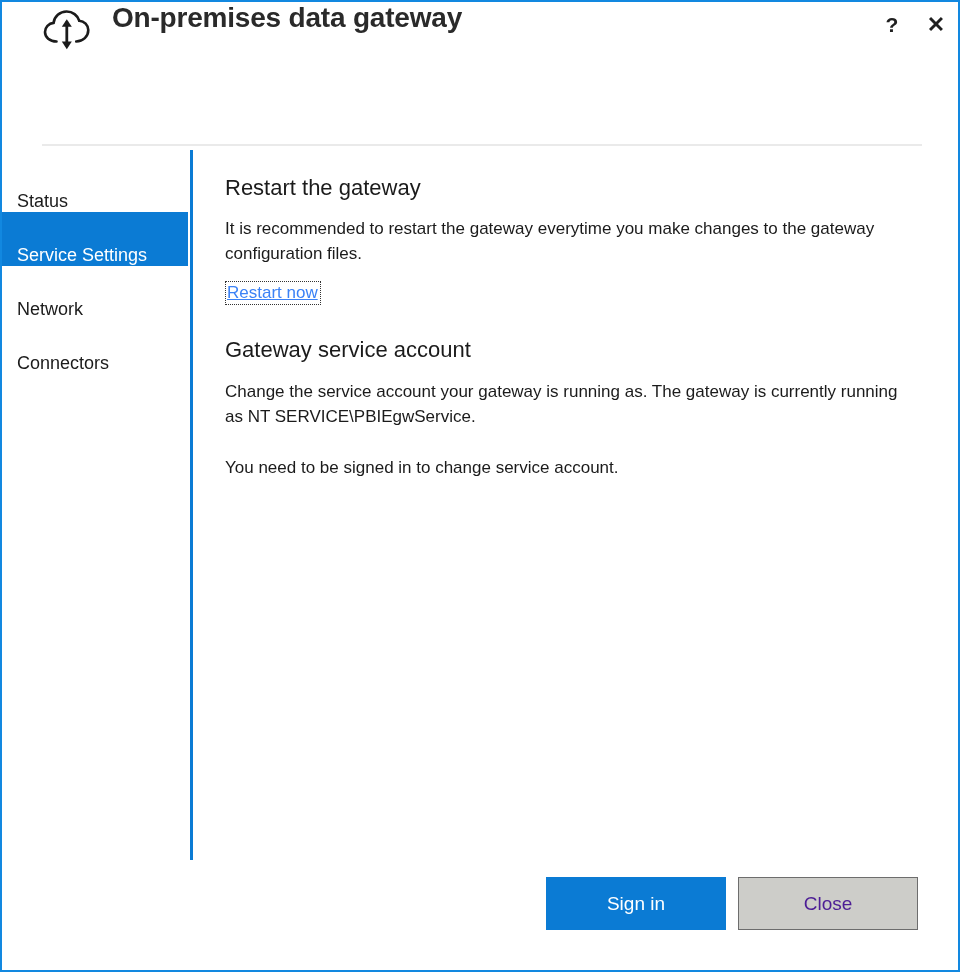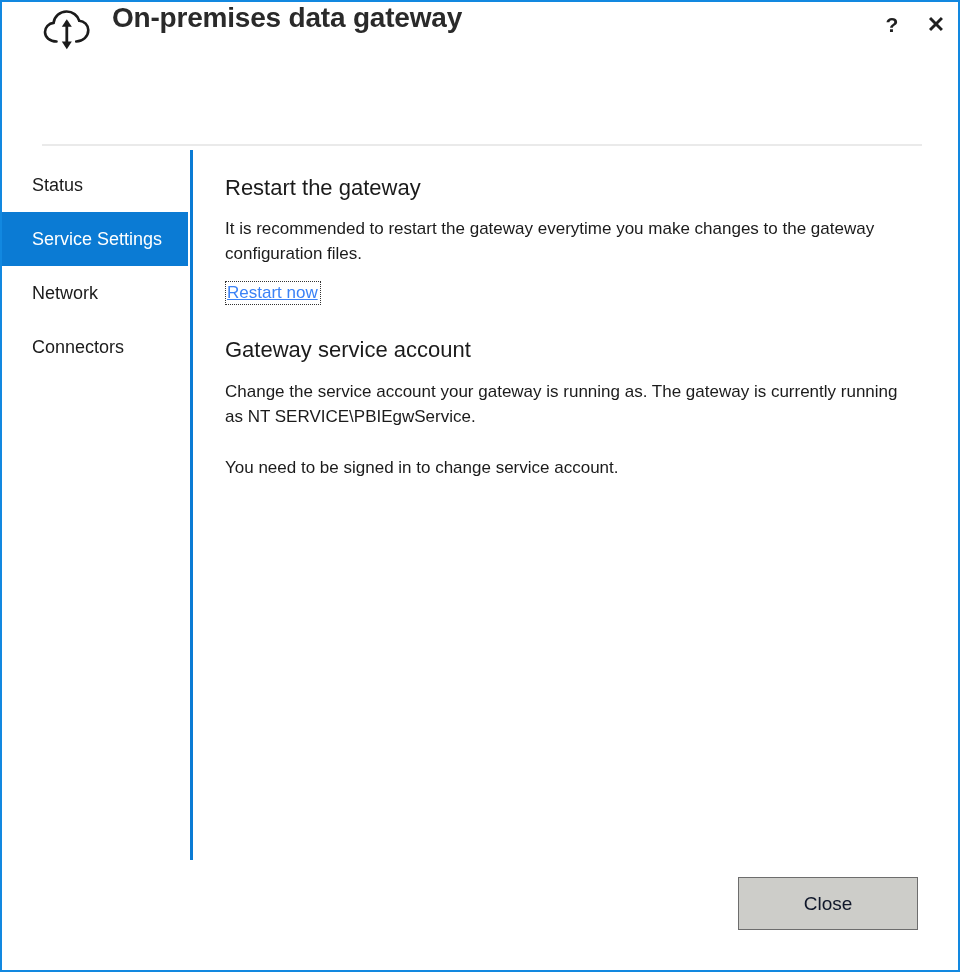--- a/index.html
+++ b/index.html
@@ -97,22 +97,22 @@
   
   .sidebar {
     position: absolute;
     left: 0;
     top: 156px;
     width: 186px;
   }
   .nav-item {
     height: 54px;
     display: flex;
-    align-items: center;
-    padding-left: 30px;
+    align-items: flex-end;
+    padding-left: 15px;
     box-sizing: border-box;
     font-size: 18px;
     color: #1b1b1b;
     cursor: pointer;
     background: transparent;
     white-space: nowrap;
   }
   .nav-item.selected {
     background: #0b7bd4;
     color: #ffffff;
@@ -189,21 +189,21 @@
     left: 544px;
     width: 180px;
     background: #0b7bd4;
     color: #ffffff;
     border: 1px solid #0b7bd4;
   }
   .btn-secondary {
     left: 736px;
     width: 180px;
     background: #cdcdc9;
-    color: #0f172a;
+    color: #4c1d95;
     border: 1px solid #6d6d6d;
   }
 </style>
 </head>
 <body>
 
 <div class="window">
 
   <div class="header">
     <span class="app-icon">
@@ -256,16 +256,17 @@
 
     <div class="section-2">
       <h2 class="section-heading">Gateway service account</h2>
       <p class="body-text">Change the service account your gateway is running as. The gateway is currently running as NT SERVICE\PBIEgwService.</p>
       <p class="body-text second">You need to be signed in to change service account.</p>
     </div>
 
   </div>
 
   <div class="footer">
+    <button class="btn btn-primary">Sign in</button>
     <button class="btn btn-secondary">Close</button>
   </div>
 
 </div>
 
 </body></html>

